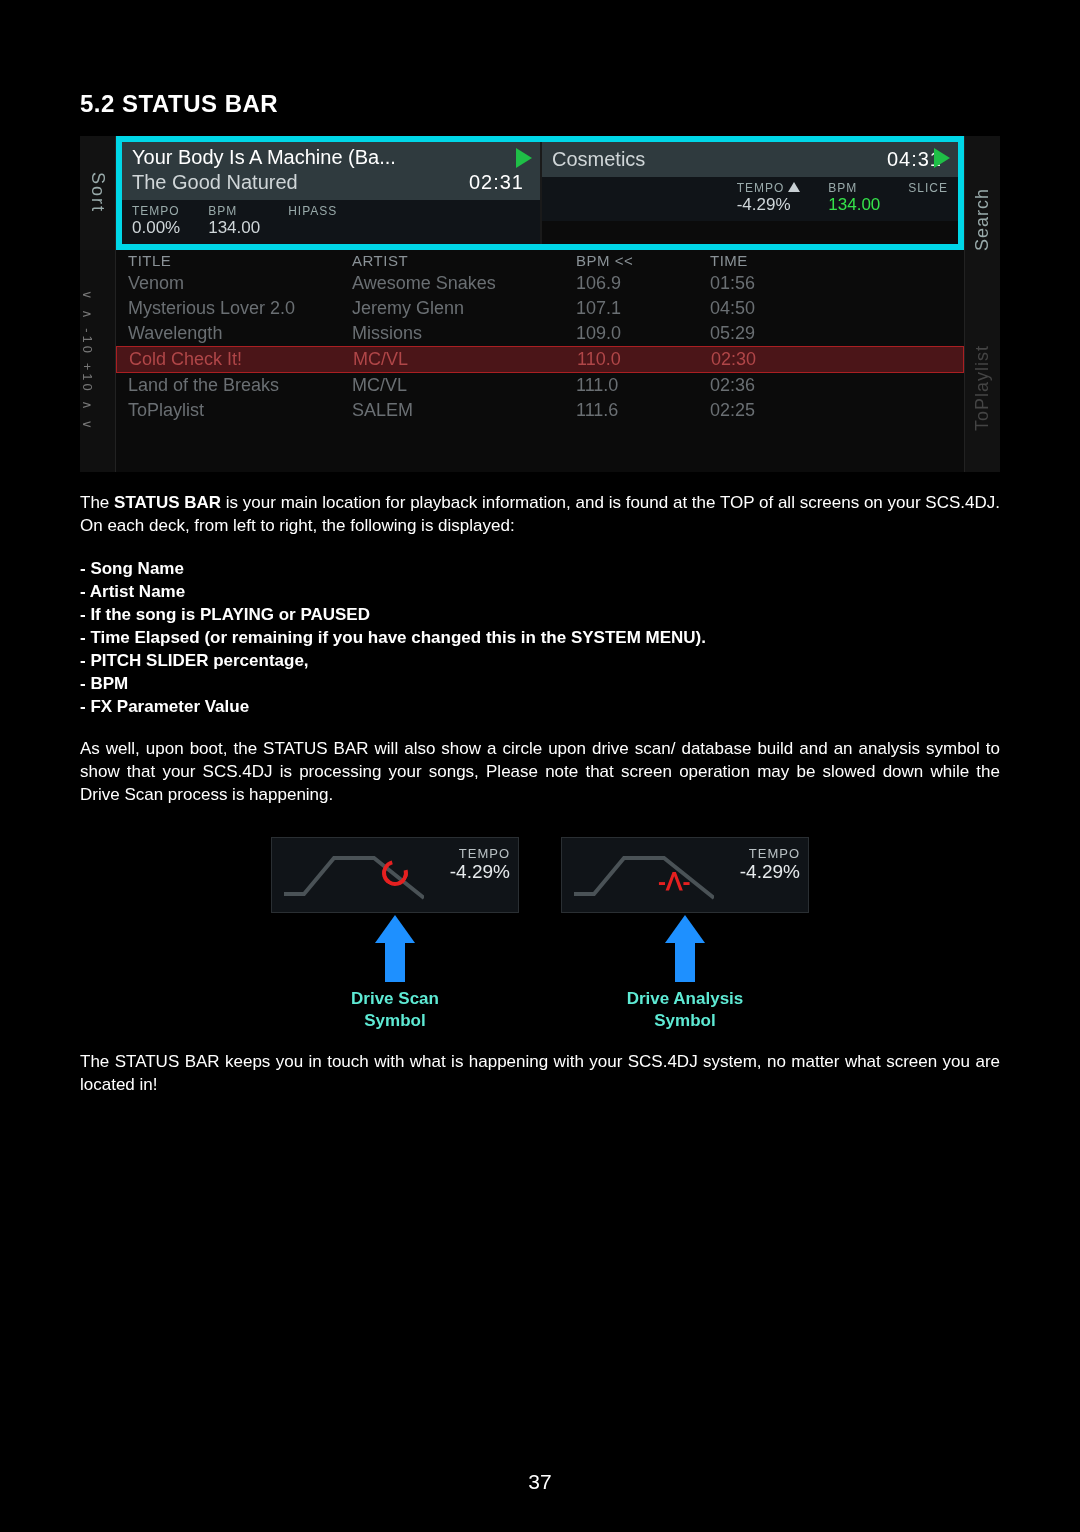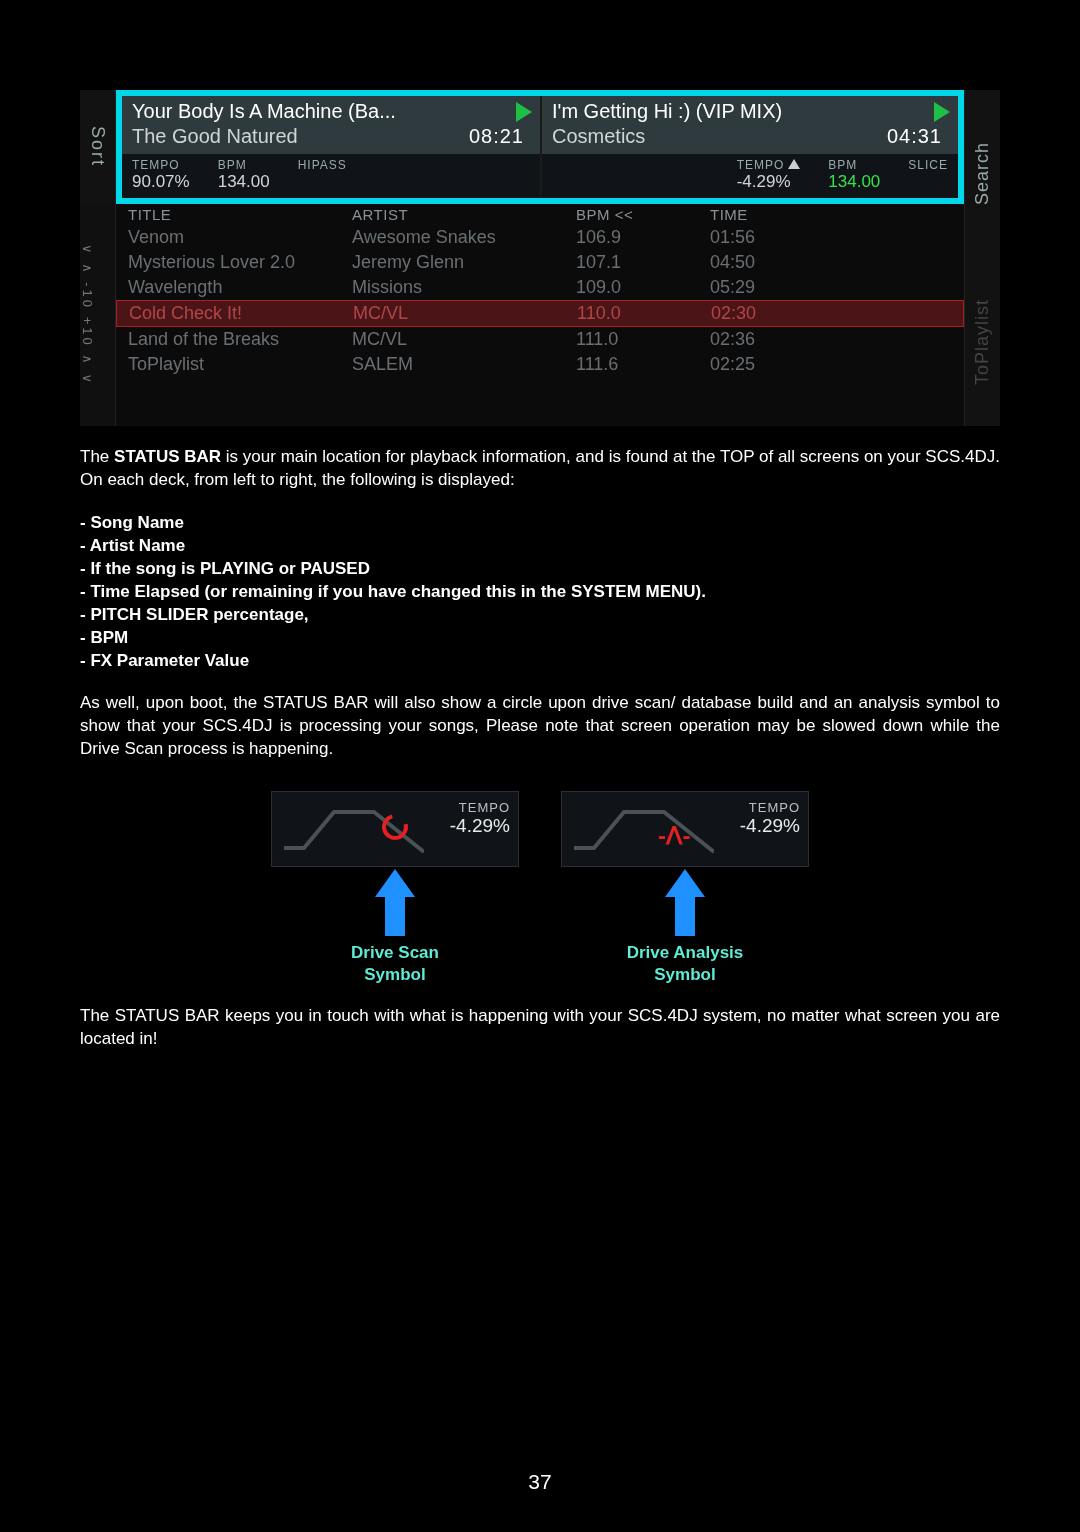--- a/index.html
+++ b/index.html
@@ -240,56 +240,56 @@
     bottom: 38px;
     text-align: center;
     font-size: 21px;
     color: #fff;
   }
 </style>
 </head>
 <body>
 
 <div class="page">
+  <div class="heading">5.2 STATUS BAR</div>
 
   <div class="screenshot">
     <div class="upper-row">
       <div class="side-label">
           <span>Sort</span>
         </div>
 
       <div class="status-area">
 
         <div class="deck">
           <div class="deck-top">
             <div class="deck-song">Your Body Is A Machine (Ba...</div>
             <div class="play-icon"></div>
             <div class="deck-row2">
               <span class="deck-artist">The Good Natured</span>
-              <span class="deck-time">08:21</span>
+              <span class="deck-time">02:31</span>
             </div>
           </div>
           <div class="deck-params">
             <div class="param">
               <span class="param-label">TEMPO</span>
-              <span class="param-value">90.07%</span>
+              <span class="param-value">0.00%</span>
             </div>
             <div class="param">
               <span class="param-label">BPM</span>
               <span class="param-value">134.00</span>
             </div>
             <div class="param">
               <span class="param-label">HIPASS</span>
             </div>
           </div>
         </div>
 
         <div class="deck">
           <div class="deck-top">
-            <div class="deck-song">I'm Getting Hi :) (VIP MIX)</div>
             <div class="play-icon"></div>
             <div class="deck-row2">
               <span class="deck-artist">Cosmetics</span>
               <span class="deck-time">04:31</span>
             </div>
           </div>
           <div class="deck-params">
             <div class="param pushright">
               <span class="param-label"><span>TEMPO</span><span class="mini-up"></span></span>
               <span class="param-value">-4.29%</span>

